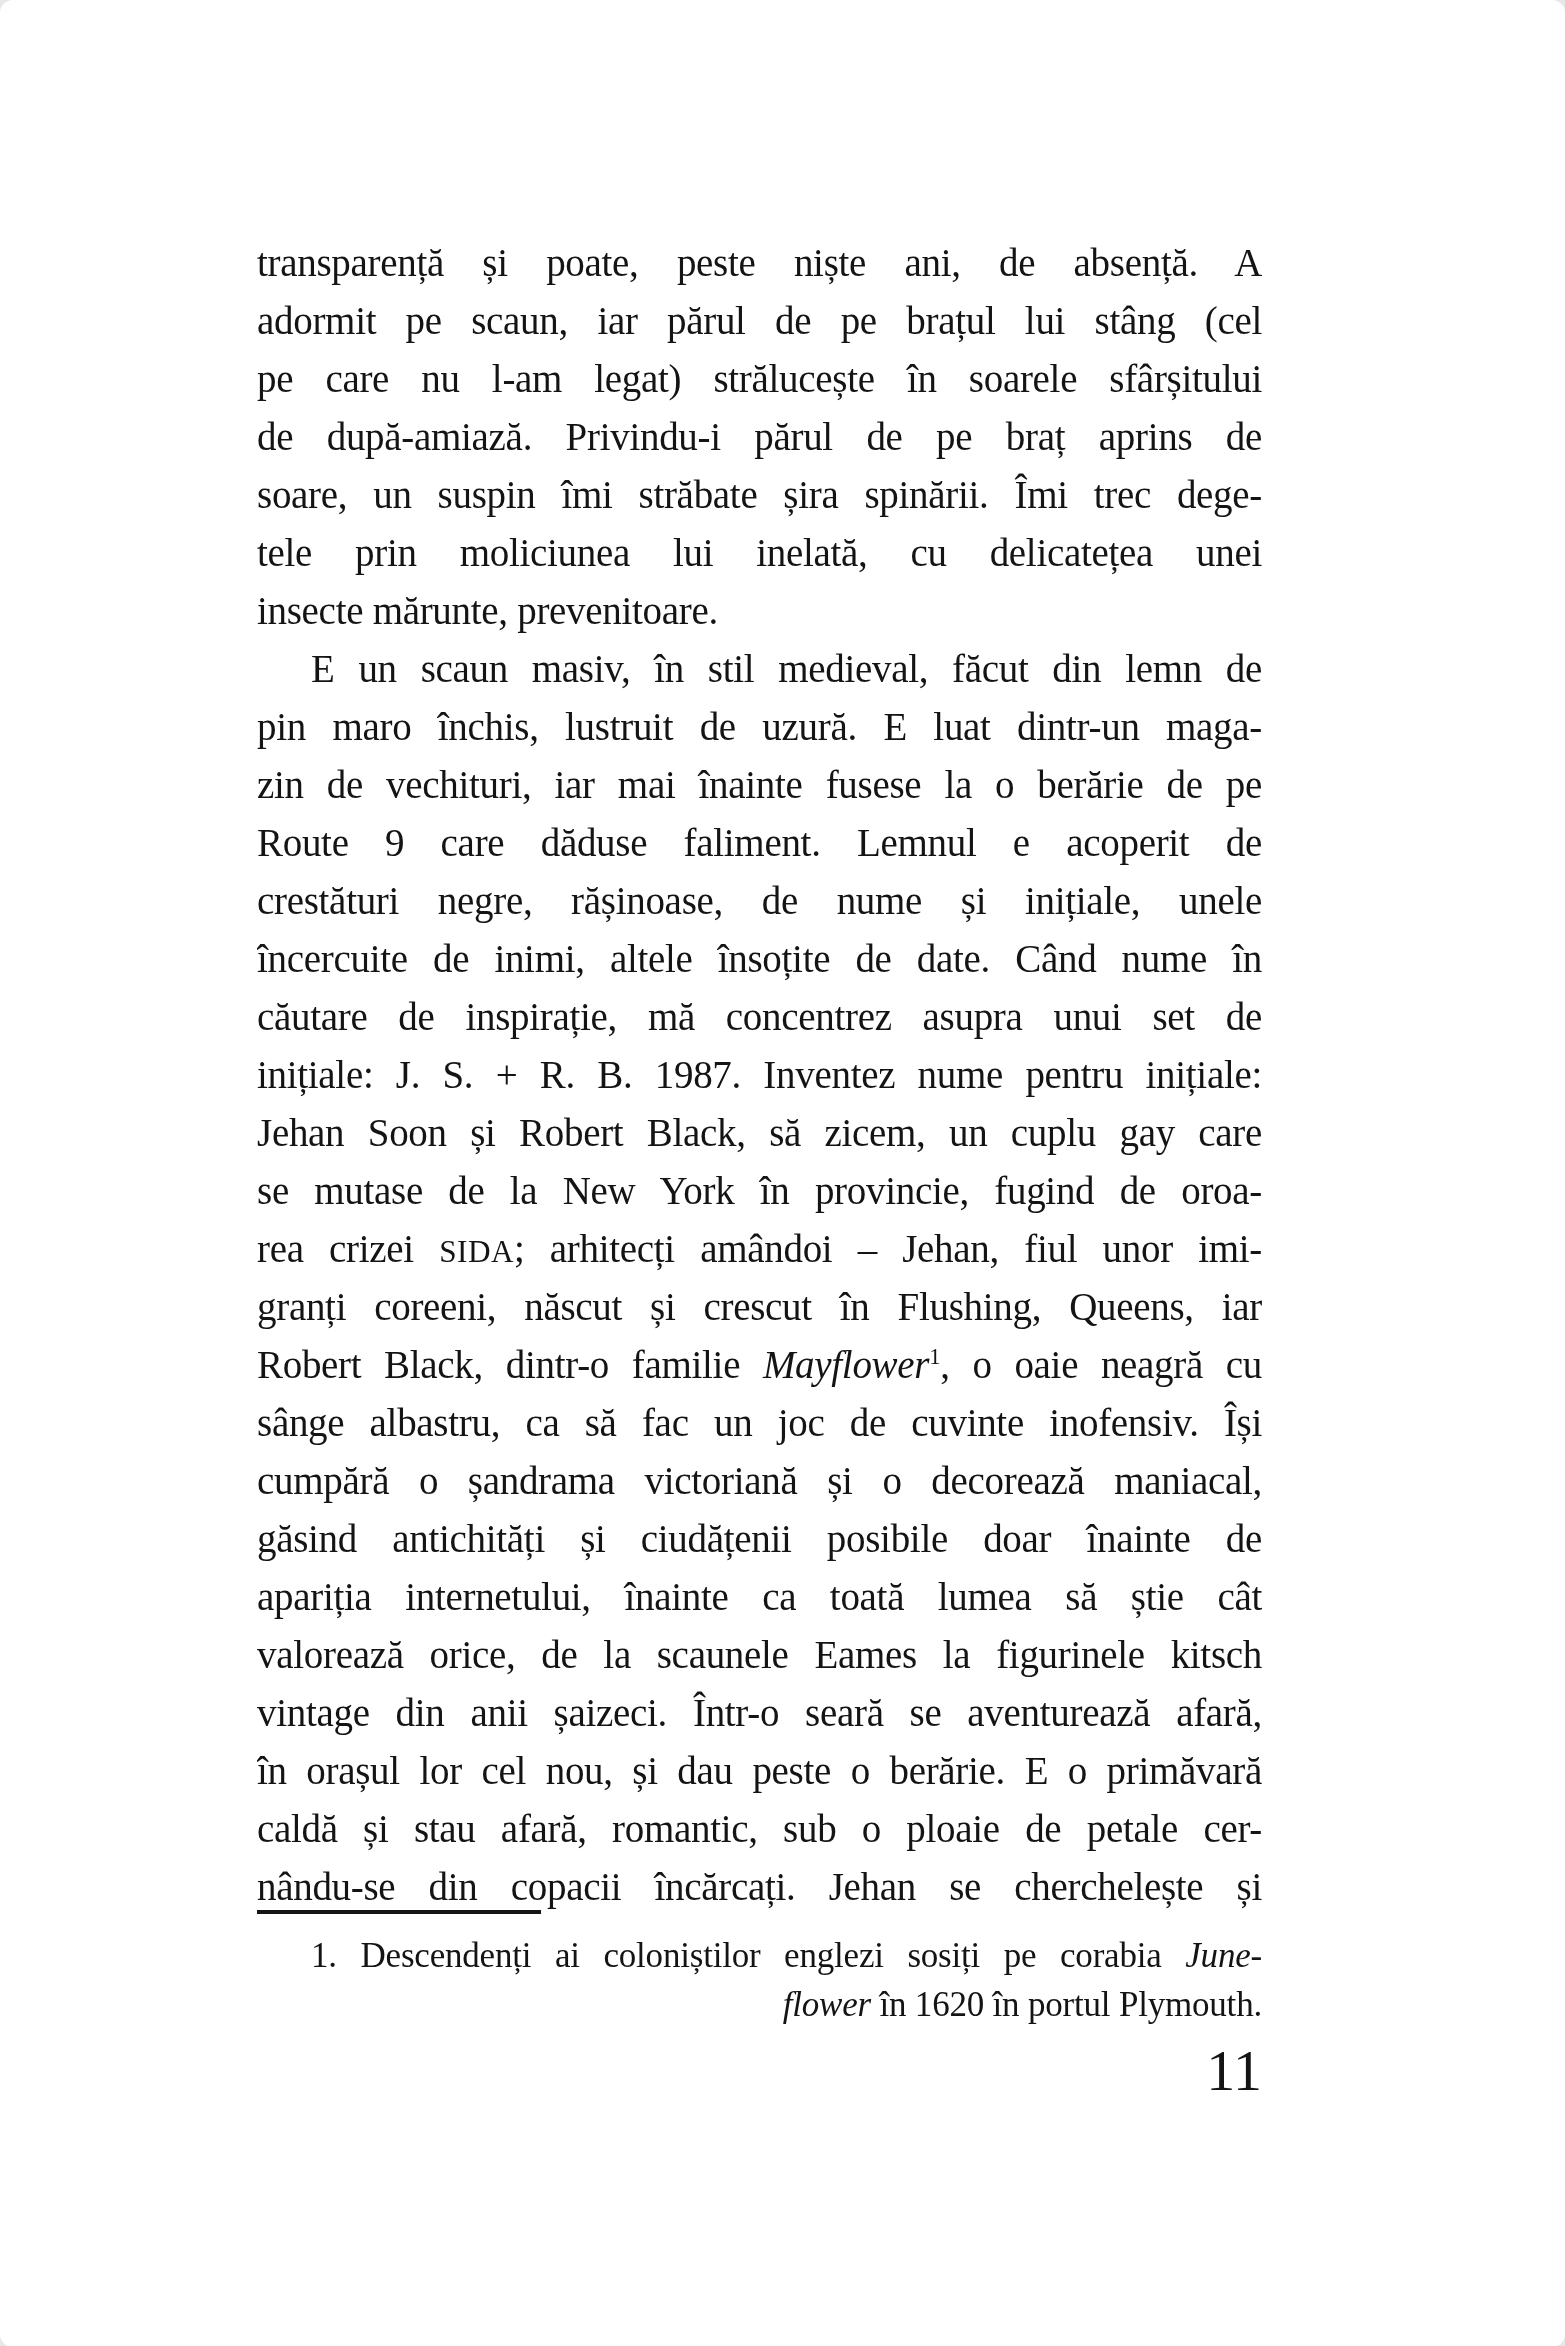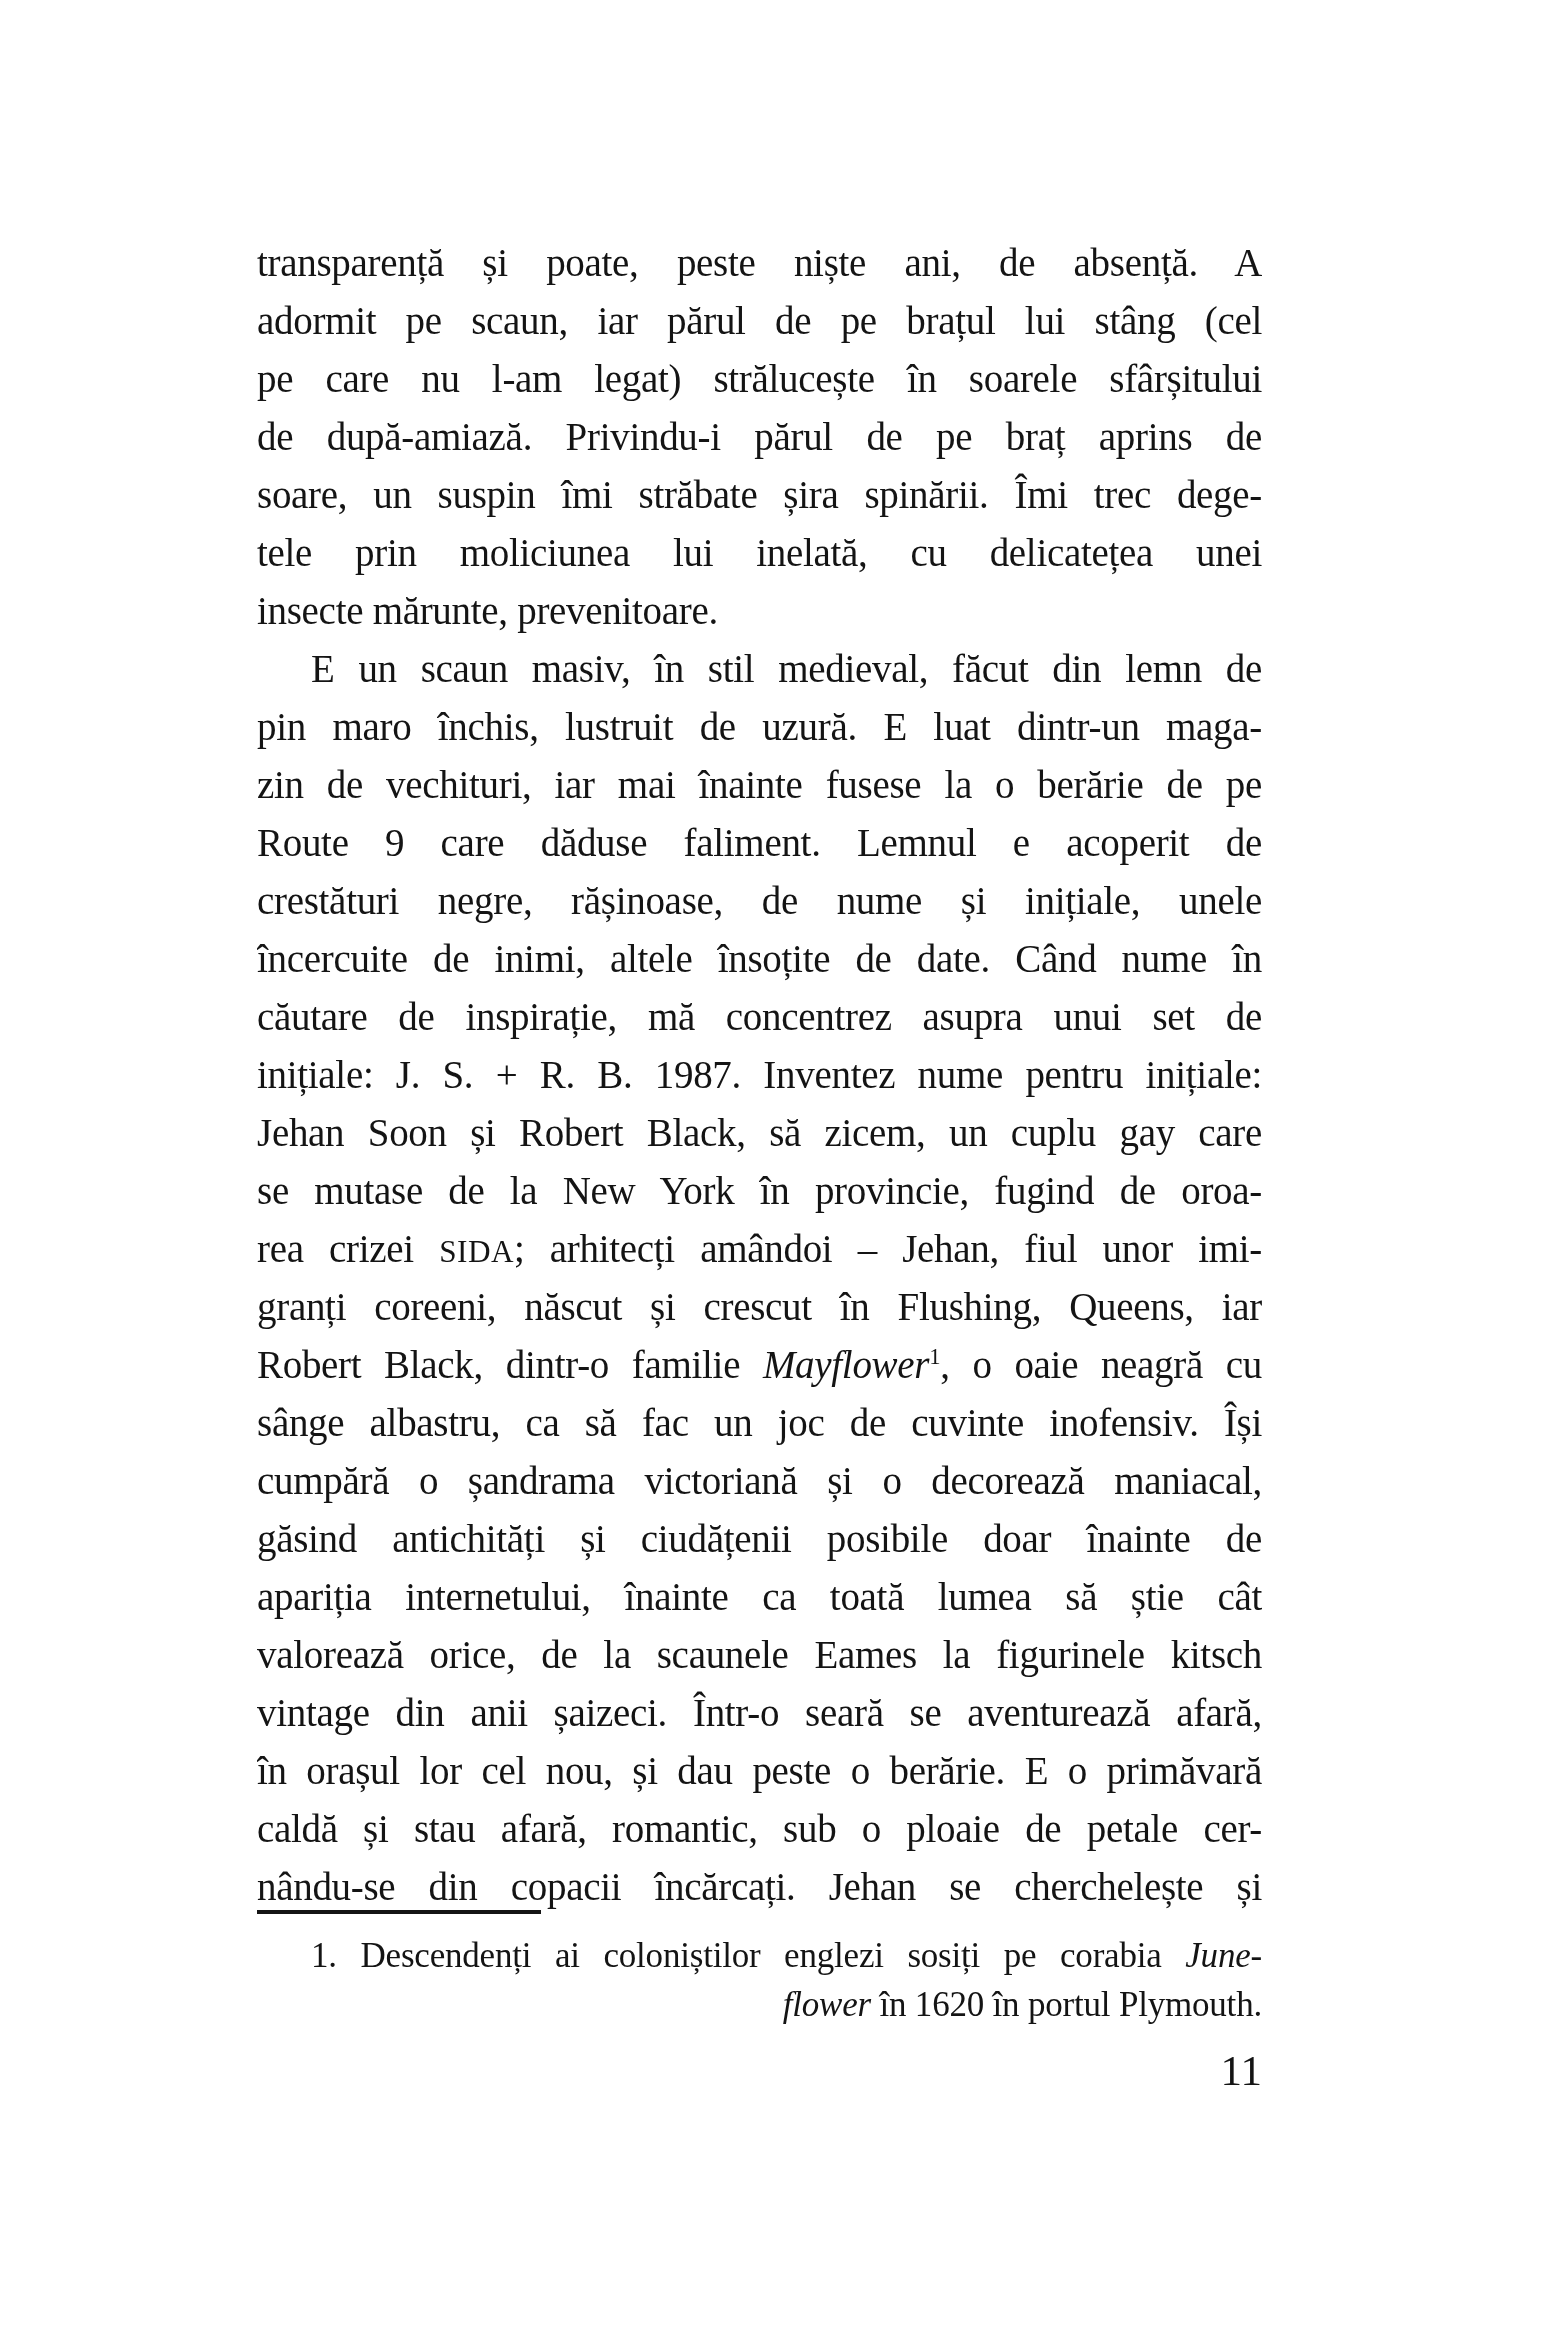--- a/index.html
+++ b/index.html
@@ -9,20 +9,21 @@
   }
   .page {
     position: relative;
     width: 1565px;
     height: 2347px;
     margin: 0 auto;
     background: #ffffff;
     color: #141414;
     font-family: "Liberation Serif", "DejaVu Serif", serif;
     overflow: hidden;
+    border-radius: 13px;
   }
   .text-block {
     position: absolute;
     left: 257px;
     top: 234px;
     width: 1005px;
     font-size: 39px;
     line-height: 58px;
   }
   .text-block .line {
@@ -77,21 +78,21 @@
   .footnote .line.just {
     text-align: justify;
     text-align-last: justify;
   }
   .page-number {
     position: absolute;
     left: 257px;
     top: 2047px;
     width: 1005px;
     text-align: right;
-    font-size: 43px;
+    font-size: 58px;
     line-height: 47px;
   }
 </style>
 </head>
 <body>
 
 <div class="page">
   <div class="text-block" id="body-text">
       <div class="line just"><span>transparență și poate, peste niște ani, de absență. A</span></div>
       <div class="line just"><span>adormit pe scaun, iar părul de pe brațul lui stâng (cel</span></div>

